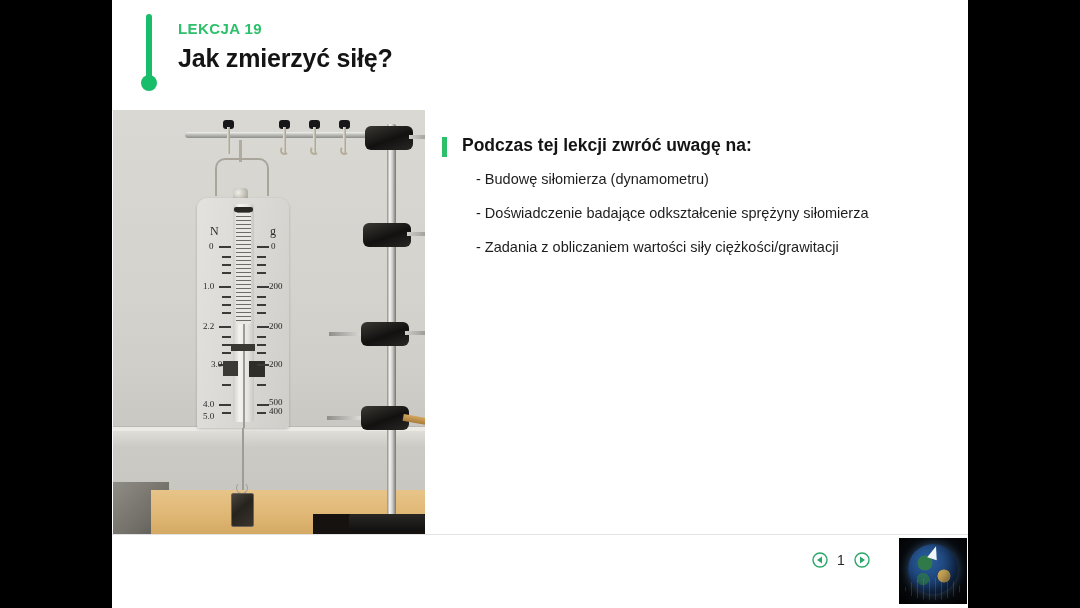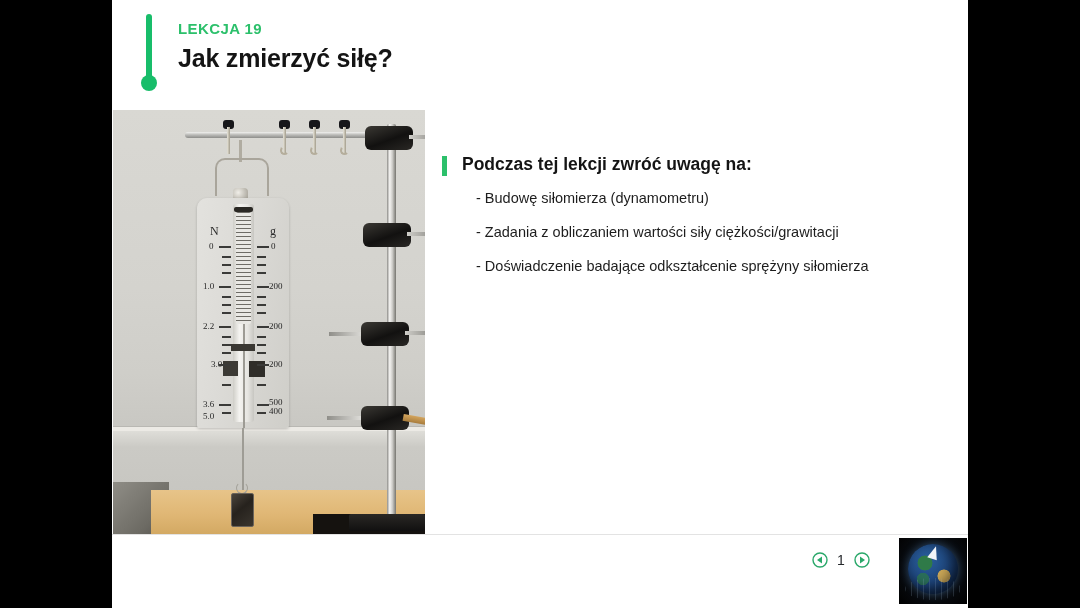--- a/index.html
+++ b/index.html
@@ -192,21 +192,21 @@
     background: linear-gradient(90deg,#8f8e89,#dddcd8);
   }
   .cross-arm-l.a3 { left: 216px; top: 222px; }
   .cross-arm-l.a4 { left: 214px; top: 306px; }
   .wood-stick {
     position: absolute; left: 290px; top: 306px; width: 24px; height: 7px;
     background: linear-gradient(180deg,#d4a55e,#a87c3c); transform: rotate(10deg);
   }
 
   
-  .content { position: absolute; left: 330px; top: 135px; width: 520px; margin-top: 19px; }
+  .content { position: absolute; left: 330px; top: 135px; width: 520px; }
   .content-head { position: relative; padding-left: 20px; margin-bottom: 14px; }
   .head-bar {
     position: absolute; left: 0; top: 2px; width: 5px; height: 20px;
     background: #2cc06b;
   }
   .content-head-text { font-size: 17.5px; font-weight: 700; color: #141414; }
   .bullet {
     font-size: 14.5px; color: #1d1d1d; padding-left: 34px;
     margin-bottom: 16px; line-height: 1.25;
   }
@@ -306,21 +306,21 @@
         <div class="index-block-l"></div>
         <div class="index-block-r"></div>
 
         <div class="scale-label lbl-N">N</div>
         <div class="scale-label lbl-g">g</div>
 
         <div class="tickval" style="left:12px;  top:43px">0</div>
         <div class="tickval" style="left:6px;   top:83px">1.0</div>
         <div class="tickval" style="left:6px;   top:123px">2.2</div>
         <div class="tickval" style="left:14px;   top:161px">3.0</div>
-        <div class="tickval" style="left:6px;   top:201px">3.6</div>
+        <div class="tickval" style="left:6px;   top:201px">4.0</div>
         <div class="tickval" style="left:6px;   top:213px">5.0</div>
         <div class="tick major" style="left:22px; top:48px;  width:12px"></div>
         <div class="tick" style="left:25px; top:58px;  width:9px"></div>
         <div class="tick" style="left:25px; top:66px;  width:9px"></div>
         <div class="tick" style="left:25px; top:74px;  width:9px"></div>
         <div class="tick major" style="left:22px; top:88px;  width:12px"></div>
         <div class="tick" style="left:25px; top:98px;  width:9px"></div>
         <div class="tick" style="left:25px; top:106px; width:9px"></div>
         <div class="tick" style="left:25px; top:114px; width:9px"></div>
         <div class="tick major" style="left:22px; top:128px; width:12px"></div>
@@ -376,22 +376,22 @@
       <div class="clamp c4"></div>
       <div class="wood-stick"></div>
     </div>
 
     <div class="content">
       <div class="content-head">
         <span class="head-bar"></span>
         <span class="content-head-text">Podczas tej lekcji zwróć uwagę na:</span>
       </div>
       <div class="bullet">- Budowę siłomierza (dynamometru)</div>
+      <div class="bullet">- Doświadczenie badające odkształcenie sprężyny siłomierza</div>
       <div class="bullet">- Zadania z obliczaniem wartości siły ciężkości/grawitacji</div>
-      <div class="bullet">- Doświadczenie badające odkształcenie sprężyny siłomierza</div>
     </div>
 
     <div class="photo-sep"></div>
 
     <div class="footer">
       <div class="nav">
         <span class="nav-btn">
           <svg width="16" height="16" viewBox="0 0 16 16" aria-hidden="true">
             <circle cx="8" cy="8" r="7" fill="none" stroke="#2aa86a" stroke-width="1.4"></circle>
             <polygon points="10,4.5 5,8 10,11.5" fill="#2aa86a"></polygon>

